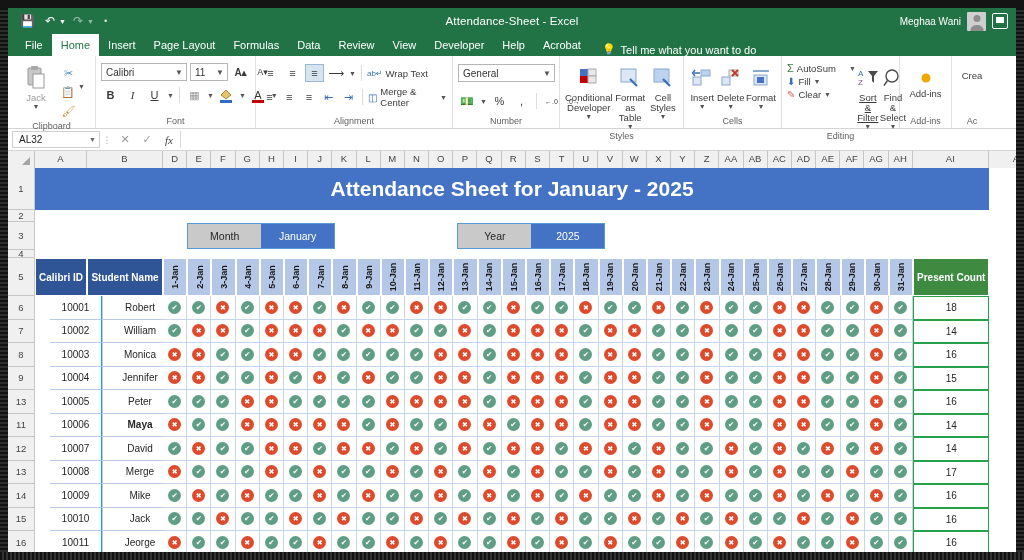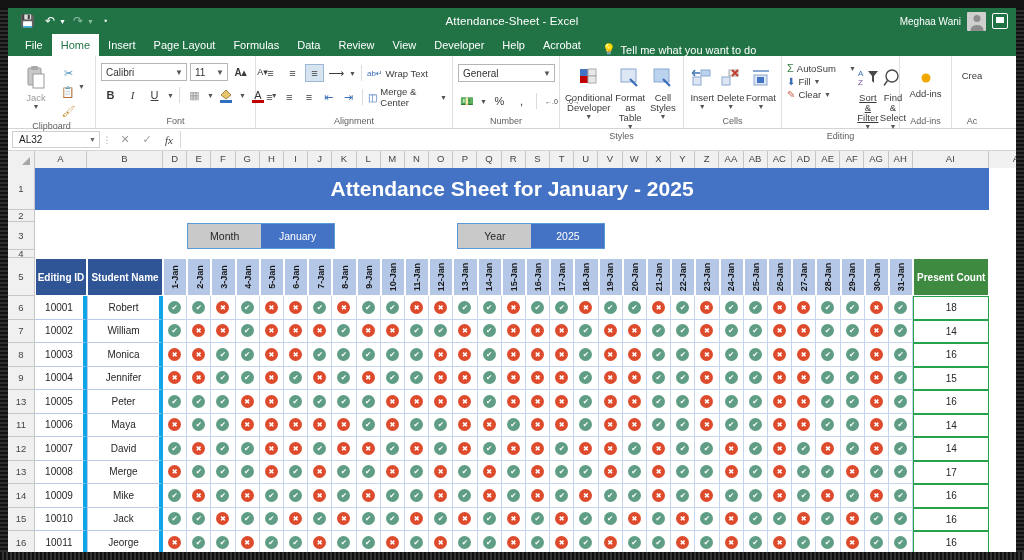--- a/index.html
+++ b/index.html
@@ -202,22 +202,23 @@
   .dhead span { transform: rotate(-90deg); white-space: nowrap; }
   .pchead {
     position: absolute; background: #3d8a40; color: #ffffff;
     font-size: 10px; font-weight: bold;
     display: flex; align-items: center; justify-content: center;
     border: 1px solid #ffffff;
   }
   .cell {
     position: absolute; font-size: 10px; color: #262626;
     display: flex; align-items: center; justify-content: center;
-    border-right: 4px solid #0ea5e9; border-bottom: 1px solid #b9cbe8;
+    border-right: 1px solid #0ea5e9; border-bottom: 1px solid #b9cbe8;
     background: #ffffff;
+    margin-left: 15px;
   }
   .cell.name { border-left: 1px solid #b9cbe8; }
   .pc-cell {
     position: absolute; font-size: 10px; color: #262626;
     display: flex; align-items: center; justify-content: center;
     border: 1px solid #26a34a; background: #ffffff;
   }
   .mark { position: absolute; display: flex; align-items: center; justify-content: center;
           border-right: 1px solid #c5d5ee; border-bottom: 1px solid #c5d5ee; background: #fff; }
   .dot {
@@ -620,21 +621,21 @@
       <div class="grid" id="grid">
           <div class="banner" style="left: 0px; top: 0px; width: 954.2px; height: 42px;">Attendance Sheet for January - 2025</div>
           <div class="selbox" style="left: 152.2px; top: 55px; width: 148px; height: 26px;">
             <div class="lbl" style="width: 74px;">Month</div>
             <div class="val" style="width: 74px;">January</div>
           </div>
           <div class="selbox" style="left: 422.4px; top: 55px; width: 148px; height: 26px;">
             <div class="lbl" style="width: 74px;">Year</div>
             <div class="val" style="width: 74px;">2025</div>
           </div>
-          <div class="thead-cell" style="left: 0px; top: 90px; width: 52px; height: 38px;">Editing ID</div>
+          <div class="thead-cell" style="left: 0px; top: 90px; width: 52px; height: 38px;">Calibri ID</div>
           <div class="thead-cell" style="left: 52px; top: 90px; width: 76px; height: 38px;">Student Name</div>
           <div class="dhead" style="left: 128px; top: 90px; width: 24.2px; height: 38px;">
             <span>1-Jan</span>
           </div>
           <div class="dhead" style="left: 152.2px; top: 90px; width: 24.2px; height: 38px;">
             <span>2-Jan</span>
           </div>
           <div class="dhead" style="left: 176.4px; top: 90px; width: 24.2px; height: 38px;">
             <span>3-Jan</span>
           </div>
@@ -1197,21 +1198,21 @@
             <div class="dot p"></div>
           </div>
           <div class="mark" style="left: 829.8px; top: 222px; width: 24.2px; height: 23.5px;">
             <div class="dot a"></div>
           </div>
           <div class="mark" style="left: 854px; top: 222px; width: 24.2px; height: 23.5px;">
             <div class="dot p"></div>
           </div>
           <div class="pc-cell" style="left: 878.2px; top: 222px; width: 76px; height: 23.5px;">16</div>
           <div class="cell" style="left: 0px; top: 245.5px; width: 52px; height: 23.5px;">10006</div>
-          <div class="cell name" style="left: 52px; top: 245.5px; width: 76px; height: 23.5px;">Maya</div>
+          <div class="cell name" style="left: 52px; top: 245.5px; width: 76px; height: 23.5px; font-weight: bold;">Maya</div>
           <div class="mark" style="left: 128px; top: 245.5px; width: 24.2px; height: 23.5px;">
             <div class="dot a"></div>
           </div>
           <div class="mark" style="left: 152.2px; top: 245.5px; width: 24.2px; height: 23.5px;">
             <div class="dot p"></div>
           </div>
           <div class="mark" style="left: 176.4px; top: 245.5px; width: 24.2px; height: 23.5px;">
             <div class="dot p"></div>
           </div>
           <div class="mark" style="left: 200.6px; top: 245.5px; width: 24.2px; height: 23.5px;">

